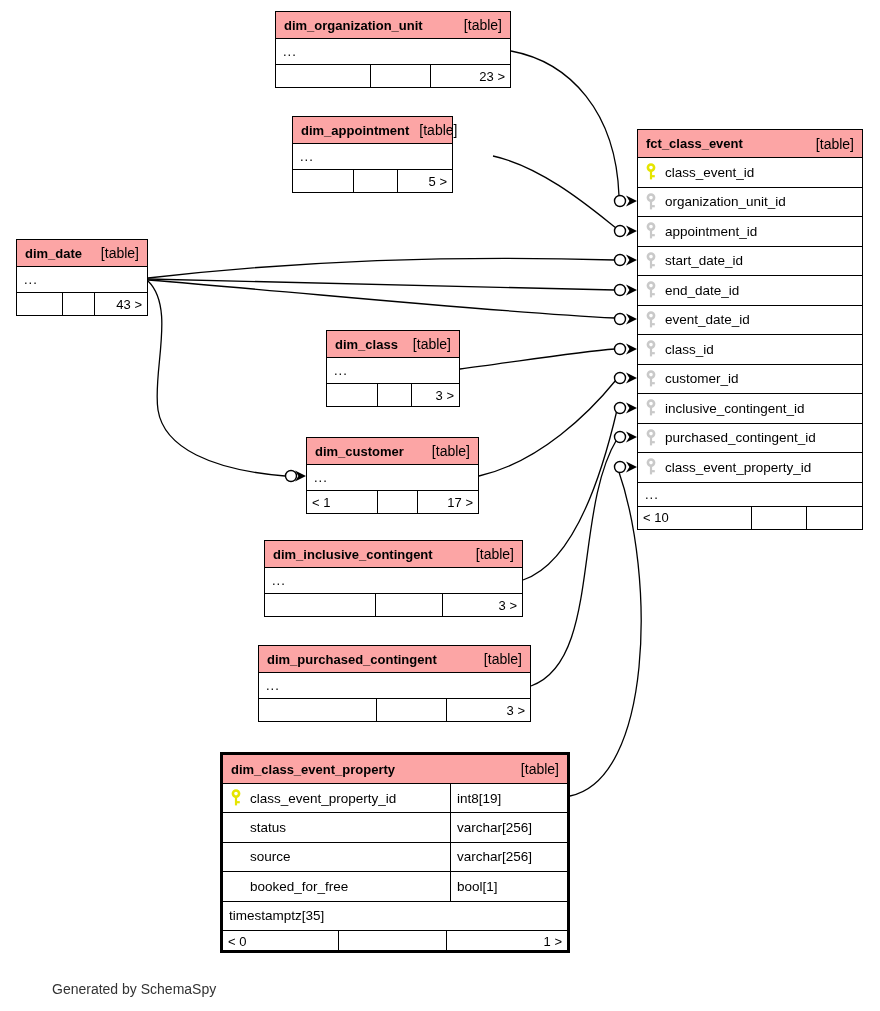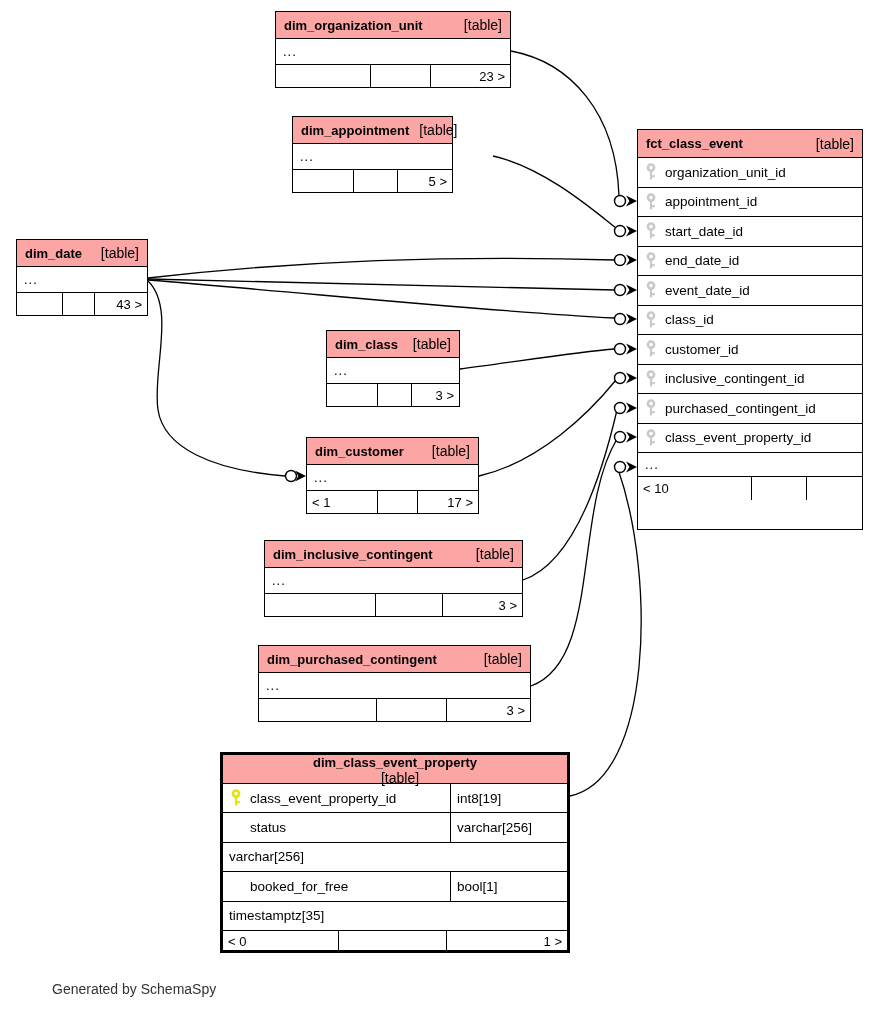--- a/index.html
+++ b/index.html
@@ -36,21 +36,21 @@
   .dim .tfoot { height:22px; }
   
   .fct .thead { height:28px; }
   .crow {
     box-sizing:border-box; height:29.5px; border-bottom:1.3px solid #000;
     display:flex; align-items:center; padding:0 7px; font-size:13.5px;
   }
   .fct .trow-more { height:24px; border-bottom:1.3px solid #000; }
   .fct .tfoot { height:22.5px; }
   
-  .prop .thead { height:29px; border-bottom:1.3px solid #000;flex-direction:column; }
+  .prop .thead { height:29px; border-bottom:1.3px solid #000; }
   .prow {
     box-sizing:border-box; height:29.4px; border-bottom:1.3px solid #000;
     display:flex; align-items:stretch; font-size:13.5px;
   }
   .pname {
     box-sizing:border-box; width:228px; border-right:1.3px solid #000;
     display:flex; align-items:center; padding:0 7px;
   }
   .ptype {
     flex:1; display:flex; align-items:center; padding:0 6px;
@@ -173,20 +173,26 @@
     <div class="fcell right" style="width:84px">3 &gt;</div>
   </div>
 </div>
 
 <div class="tbl fct" style="left:637px;top:129px;width:226px;height:400.5px">
   <div class="thead" style="border-bottom-width:1.3px">
     <span class="tname">fct_class_event</span>
     <span class="ttag">[table]</span>
   </div>
   <div class="crow">
+    <svg class="key key-pk" width="12" height="18">
+        <use href="#key-icon"></use>
+      </svg>
+    <span class="cname">class_event_id</span>
+  </div>
+  <div class="crow">
     <svg class="key key-fk" width="12" height="18">
         <use href="#key-icon"></use>
       </svg>
     <span class="cname">organization_unit_id</span>
   </div>
   <div class="crow">
     <svg class="key key-fk" width="12" height="18">
         <use href="#key-icon"></use>
       </svg>
     <span class="cname">appointment_id</span>
@@ -262,20 +268,24 @@
     <div class="ptype">int8[19]</div>
   </div>
   <div class="prow">
     <div class="pname">
       <span class="key-spacer"></span>
       <span class="cname">status</span>
     </div>
     <div class="ptype">varchar[256]</div>
   </div>
   <div class="prow">
+    <div class="pname">
+      <span class="key-spacer"></span>
+      <span class="cname">source</span>
+    </div>
     <div class="ptype">varchar[256]</div>
   </div>
   <div class="prow">
     <div class="pname">
       <span class="key-spacer"></span>
       <span class="cname">booked_for_free</span>
     </div>
     <div class="ptype">bool[1]</div>
   </div>
   <div class="prow">

